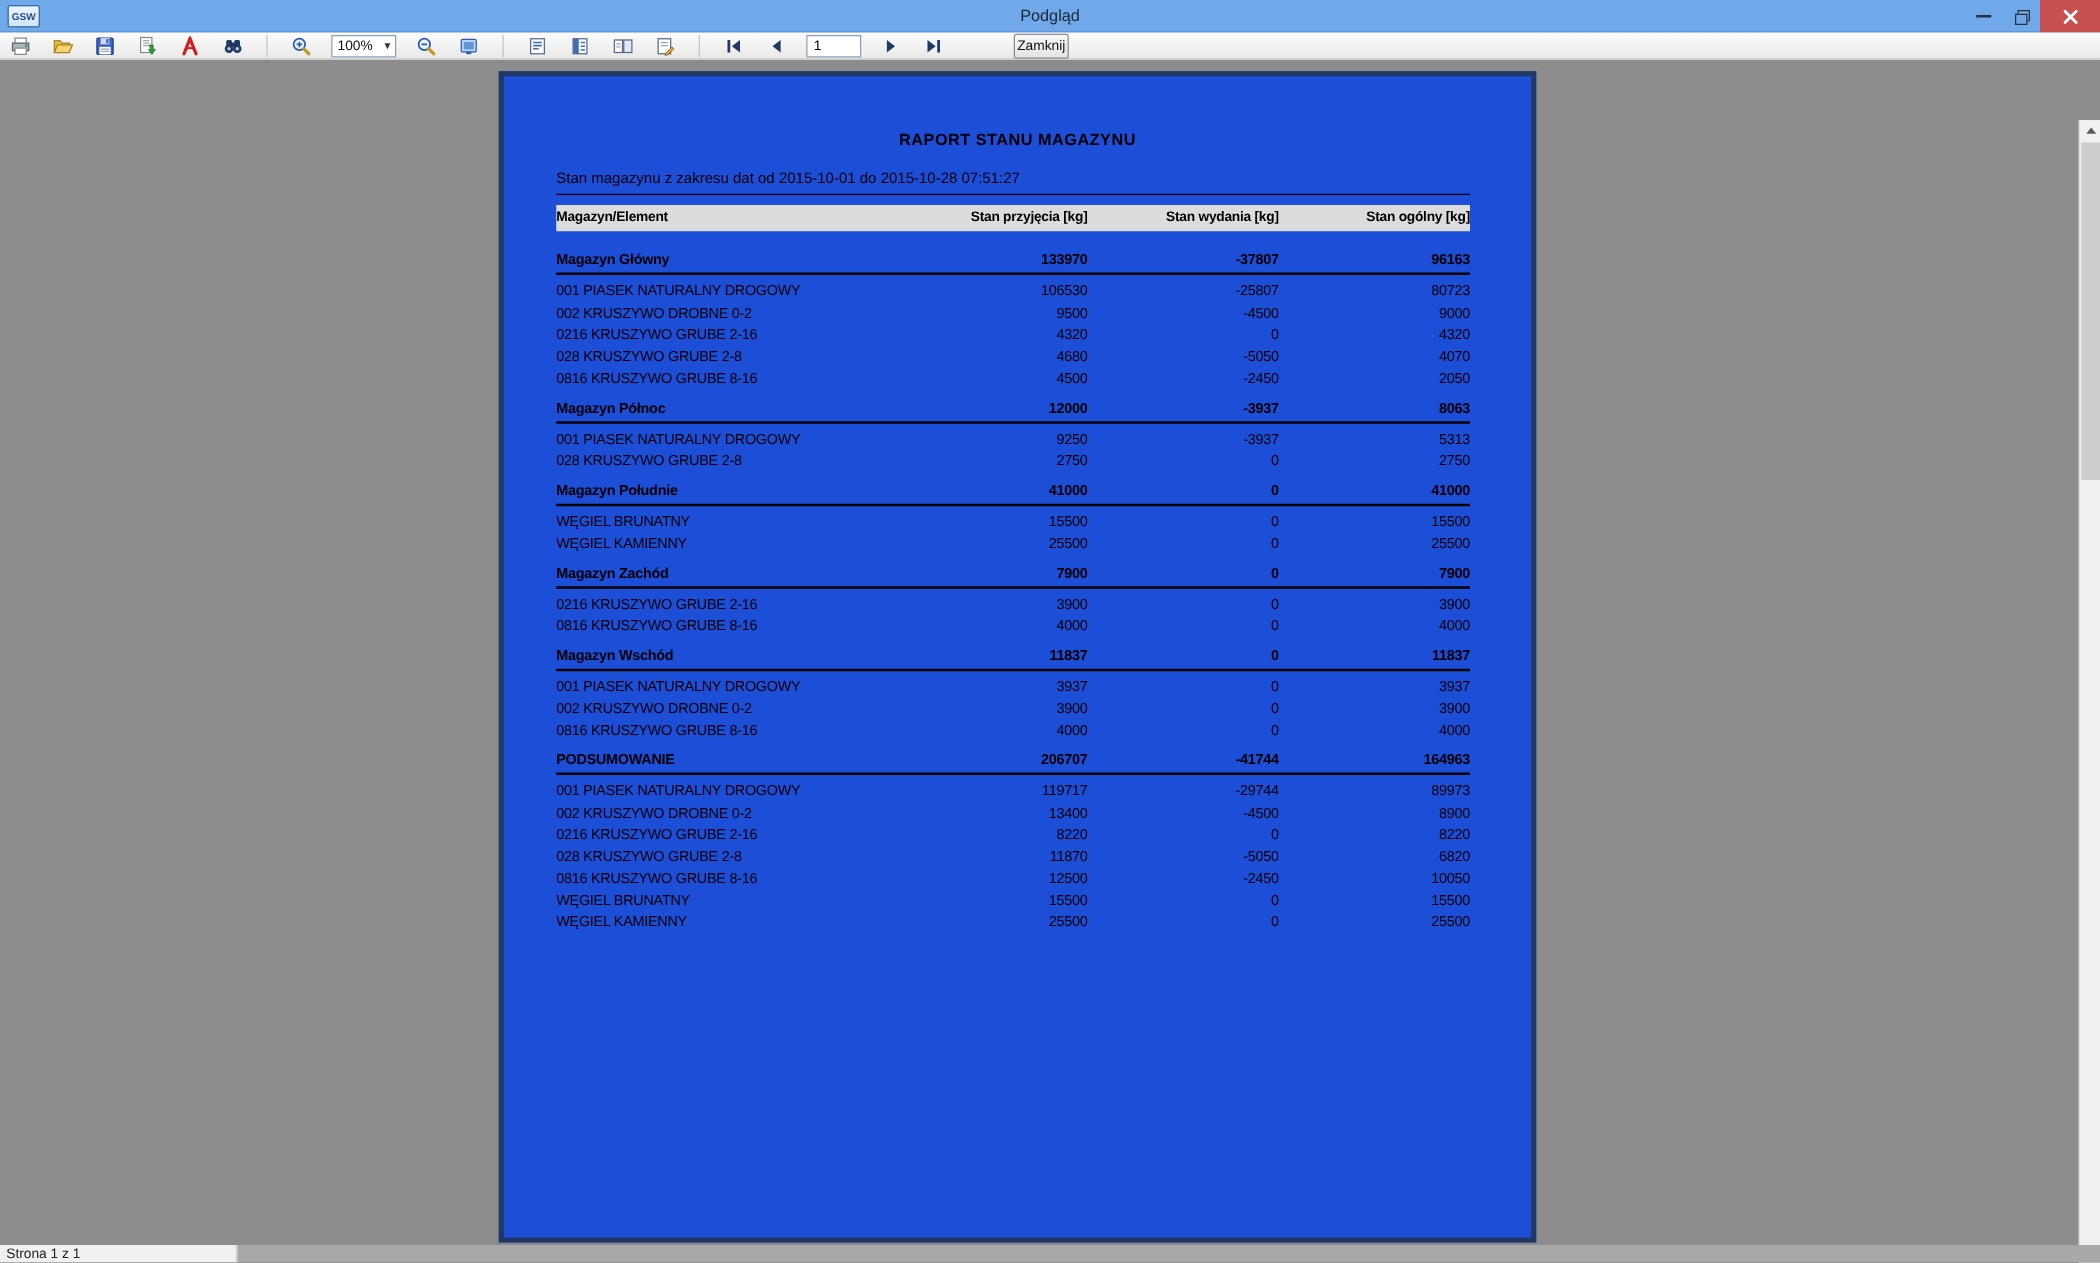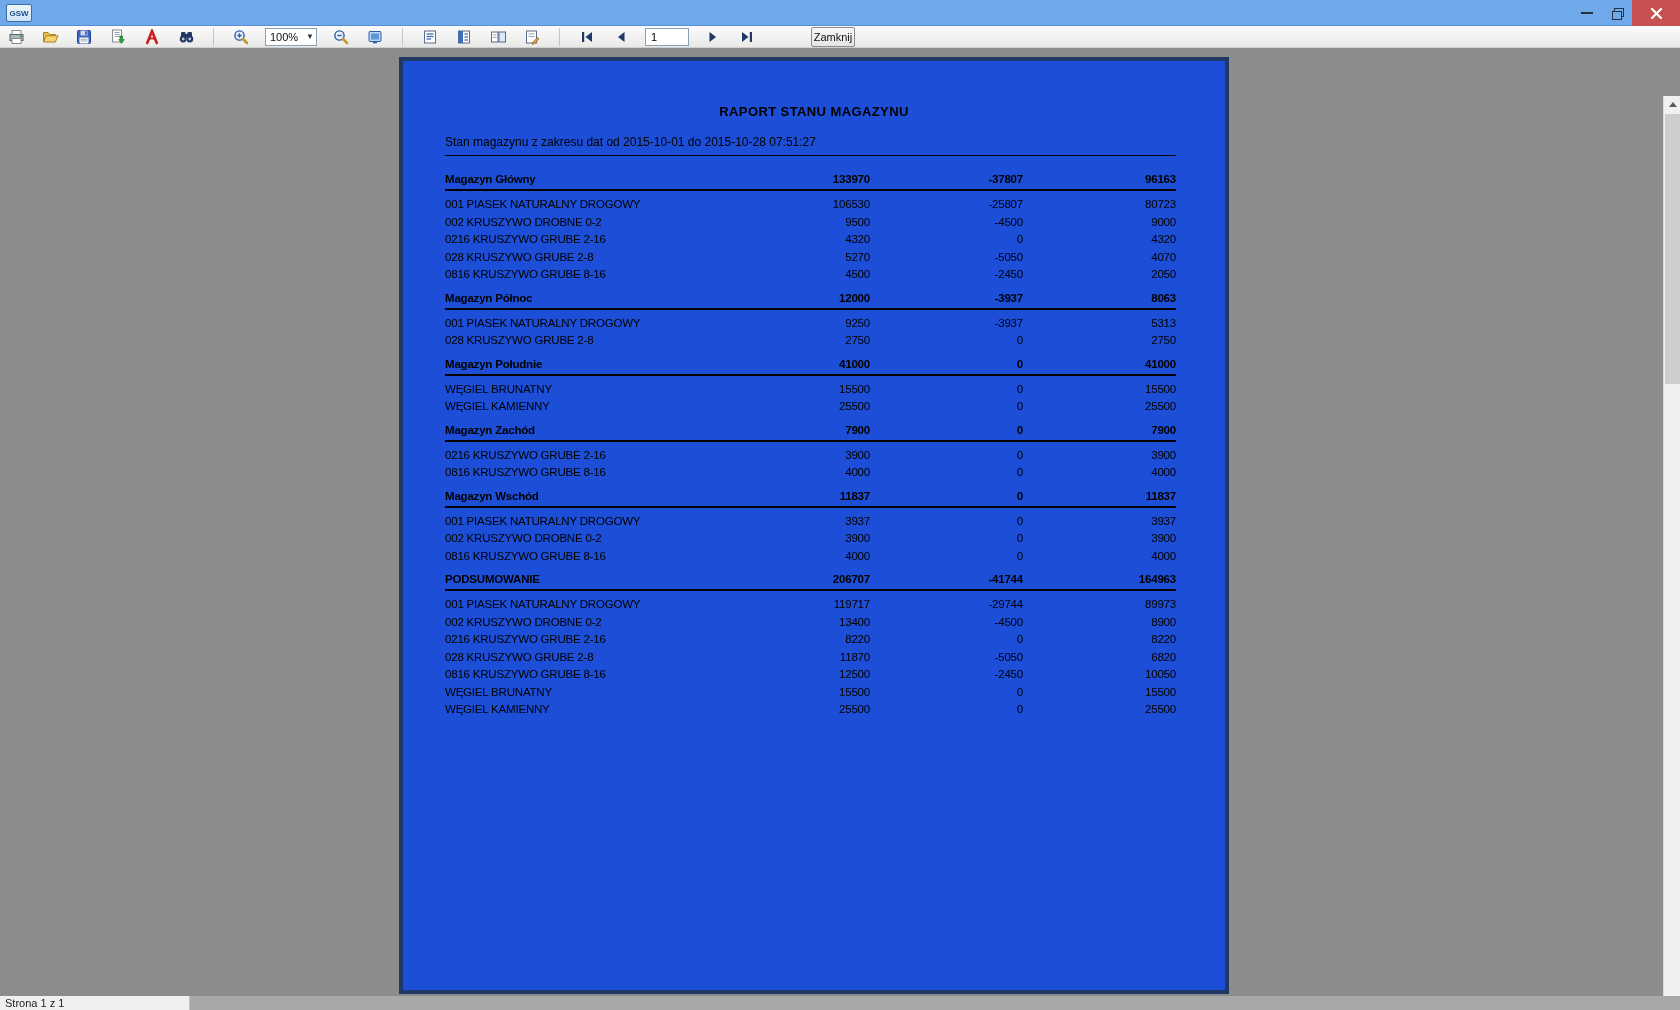--- a/index.html
+++ b/index.html
@@ -117,20 +117,21 @@
     position:absolute; left:0; top:0; width:190px; height:14px; background:#f0f0f0;
     border-right:1px solid #bdbdbd; font-size:11px; color:#222;
     display:flex; align-items:center; padding-left:5px;
   }
 </style>
 </head>
 <body>
 
 <div class="titlebar">
   <div class="app-icon">GSW</div>
+  <div class="title-text">Podgląd</div>
   <div class="win-controls">
     <div class="win-btn min">
       <span class="bar"></span>
     </div>
     <div class="win-btn max">
       <span class="sq"></span>
     </div>
     <div class="win-btn close">
       <svg width="13" height="13" viewBox="0 0 13 13">
         <path d="M2 2 L11 11 M11 2 L2 11" stroke="#fff" stroke-width="2.2" stroke-linecap="round"></path>
@@ -283,20 +284,26 @@
 
   <div class="close-btn">Zamknij</div>
 </div>
 
 <div class="workspace">
   <div class="page">
     <div class="report-title">RAPORT STANU MAGAZYNU</div>
     <div class="report-subtitle">Stan magazynu z zakresu dat od 2015-10-01 do 2015-10-28 07:51:27</div>
 
     <div class="rtable">
+      <div class="rrow rhead">
+        <div class="c">Magazyn/Element</div>
+        <div class="c num">Stan przyjęcia [kg]</div>
+        <div class="c num">Stan wydania [kg]</div>
+        <div class="c num">Stan ogólny [kg]</div>
+      </div>
       <div class="tbody">
           <div class="rrow group-row">
             <div class="c">Magazyn Główny</div>
             <div class="c num">133970</div>
             <div class="c num">-37807</div>
             <div class="c num">96163</div>
           </div>
           <div class="rrow item-row">
             <div class="c">001 PIASEK NATURALNY DROGOWY</div>
             <div class="c num">106530</div>
@@ -310,21 +317,21 @@
             <div class="c num">9000</div>
           </div>
           <div class="rrow item-row">
             <div class="c">0216 KRUSZYWO GRUBE 2-16</div>
             <div class="c num">4320</div>
             <div class="c num">0</div>
             <div class="c num">4320</div>
           </div>
           <div class="rrow item-row">
             <div class="c">028 KRUSZYWO GRUBE 2-8</div>
-            <div class="c num">5270</div>
+            <div class="c num">4680</div>
             <div class="c num">-5050</div>
             <div class="c num">4070</div>
           </div>
           <div class="rrow item-row">
             <div class="c">0816 KRUSZYWO GRUBE 8-16</div>
             <div class="c num">4500</div>
             <div class="c num">-2450</div>
             <div class="c num">2050</div>
           </div>
           <div class="section-gap"></div>

